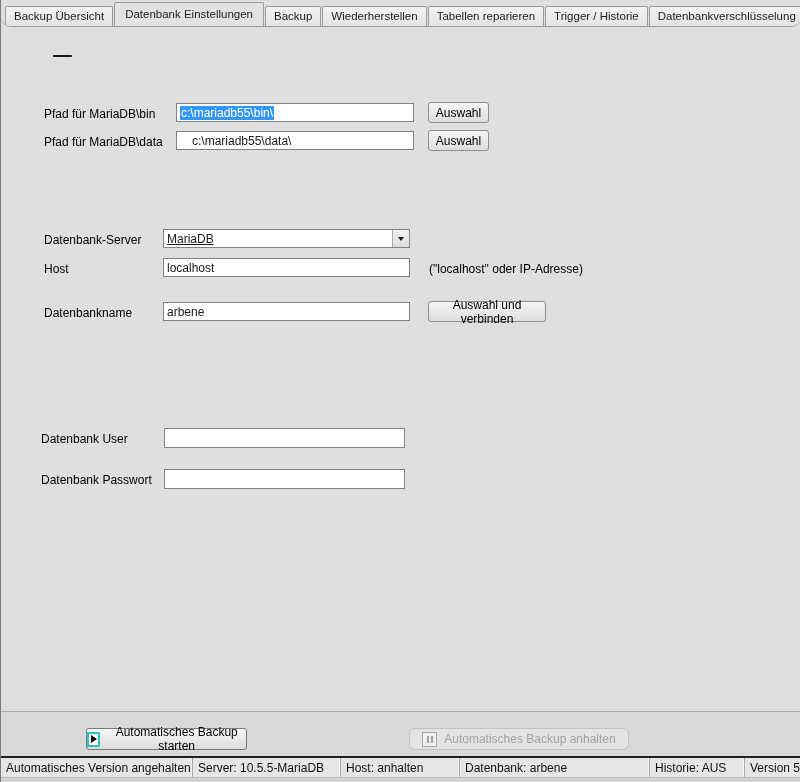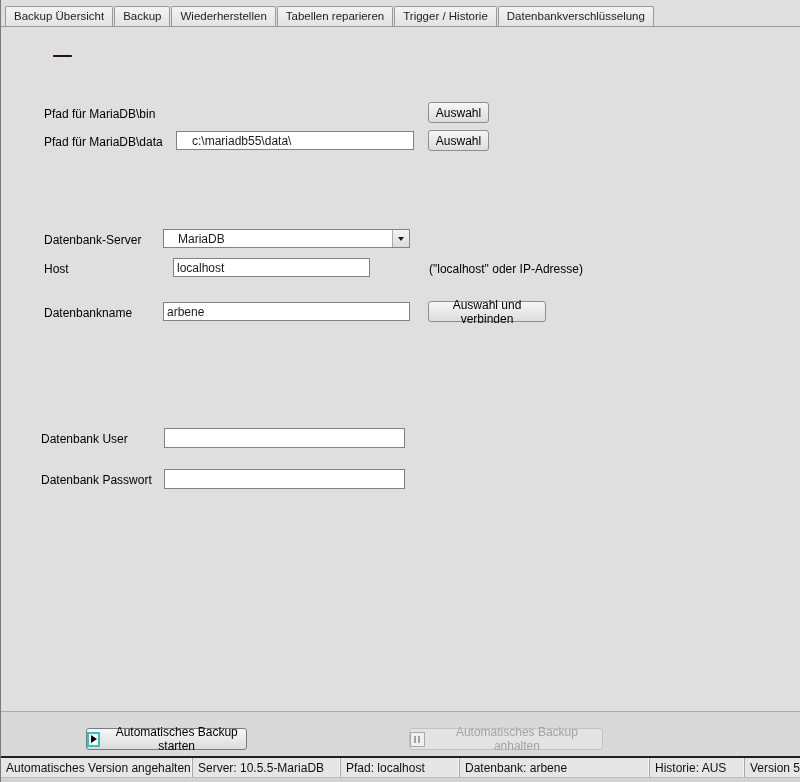--- a/index.html
+++ b/index.html
@@ -15,20 +15,21 @@
   }
 
   
   .tabbar {
     position: absolute; left: 0; top: 0; width: 800px; height: 27px;
     display: flex; align-items: flex-end;
     border-bottom: 1px solid #9a9a9a;
     padding-left: 4px;
     overflow: hidden;
     white-space: nowrap;
+    border-radius: 10px;
   }
   .tab {
     display: inline-block;
     padding: 3px 8px 4px 8px;
     margin-right: 1px;
     background: linear-gradient(#f3f3f3, #e3e3e3);
     border: 1px solid #9a9a9a;
     border-bottom: none;
     border-radius: 2px 2px 0 0;
     font-size: 11.5px;
@@ -74,22 +75,23 @@
     display: flex; align-items: center; justify-content: center;
     font-size: 12px; color: #000;
     cursor: default;
   }
 
   .combo {
     position: absolute;
     background: #ffffff;
     border: 1px solid #828282;
     display: flex; align-items: center;
-    padding-left: 14px;
+    padding-left: 3px;
     font-size: 12px;
+    text-decoration: underline;
   }
   .combo-arrow {
     position: absolute; right: 0; top: 0; bottom: 0; width: 17px;
     background: linear-gradient(#f4f4f4, #dcdcdc);
     border-left: 1px solid #aaaaaa;
     display: flex; align-items: center; justify-content: center;
   }
   .combo-arrow .tri {
     width: 0; height: 0;
     border-left: 3.5px solid transparent;
@@ -169,50 +171,54 @@
     position: absolute; left: 0; top: 777px; width: 800px; height: 5px;
     background: #d2d2d2;
     border-top: 1px solid #bdbdbd;
   }
 </style>
 </head>
 <body>
 
 <div class="tabbar">
   <div class="tab">Backup Übersicht</div>
+  <div class="tab active">Datenbank Einstellungen</div>
   <div class="tab">Backup</div>
   <div class="tab">Wiederherstellen</div>
   <div class="tab">Tabellen reparieren</div>
   <div class="tab">Trigger / Historie</div>
   <div class="tab">Datenbankverschlüsselung</div>
 
 </div>
 
 <div class="content">
   <div class="miniline"></div>
 
   <div class="flabel" style="left:43px; top:80px;">Pfad für MariaDB\bin</div>
+  <div class="tinput" style="left:175px; top:76px; width:238px; height:19px;">
+      <span class="sel">c:\mariadb55\bin\</span>
+    </div>
   <button class="btn" style="left:427px; top:75px; width:61px; height:21px;">Auswahl</button>
 
   <div class="flabel" style="left:43px; top:108px;">Pfad für MariaDB\data</div>
   <div class="tinput" style="left:175px; top:104px; width:238px; height:19px;padding-left:15px;">
       <span>c:\mariadb55\data\</span>
     </div>
   <button class="btn" style="left:427px; top:103px; width:61px; height:21px;">Auswahl</button>
 
   <div class="flabel" style="left:43px; top:206px;">Datenbank-Server</div>
   <div class="combo" style="left:162px; top:202px; width:247px; height:19px;">
     <span>MariaDB</span>
     <span class="combo-arrow">
         <span class="tri"></span>
       </span>
   </div>
 
   <div class="flabel" style="left:43px; top:235px;">Host</div>
-  <div class="tinput" style="left:172px; top:231px; width:197px; height:19px;">
+  <div class="tinput" style="left:162px; top:231px; width:247px; height:19px;">
       <span>localhost</span>
     </div>
   <div class="note" style="left:428px; top:235px;">("localhost" oder IP-Adresse)</div>
 
   <div class="flabel" style="left:43px; top:279px;">Datenbankname</div>
   <div class="tinput" style="left:162px; top:275px; width:247px; height:19px;">
       <span>arbene</span>
     </div>
   <button class="btn" style="left:427px; top:274px; width:118px; height:21px;">Auswahl und verbinden</button>
 
@@ -228,31 +234,31 @@
     </div>
 </div>
 
 <div class="action-panel">
   <button class="action-btn enabled" style="left:85px; width:161px;">
     <span class="play-box">
         <span class="play-tri"></span>
       </span>
     <span>Automatisches Backup starten</span>
   </button>
-  <button class="action-btn disabled" style="left:408px; width:194px;">
+  <button class="action-btn disabled" style="left:408px; width:220px;border-radius:6px;">
     <span class="pause-box">
         <span class="pause-bar"></span>
         <span class="pause-bar"></span>
       </span>
     <span>Automatisches Backup anhalten</span>
   </button>
 </div>
 
 <div class="status-topline"></div>
 <div class="statusbar">
   <div class="status-seg" style="width:192px;">Automatisches Version angehalten</div>
   <div class="status-seg" style="width:148px;text-align:center;">Server: 10.5.5-MariaDB</div>
-  <div class="status-seg" style="width:119px;">Pfad: localhost</div>
+  <div class="status-seg" style="width:119px;">Host: anhalten</div>
   <div class="status-seg" style="width:190px;">Datenbank: arbene</div>
   <div class="status-seg" style="width:95px;">Historie: AUS</div>
   <div class="status-seg" style="width:72px;">Version 5.1.2</div>
 </div>
 <div class="bottom-strip"></div>
 
 </body></html>

